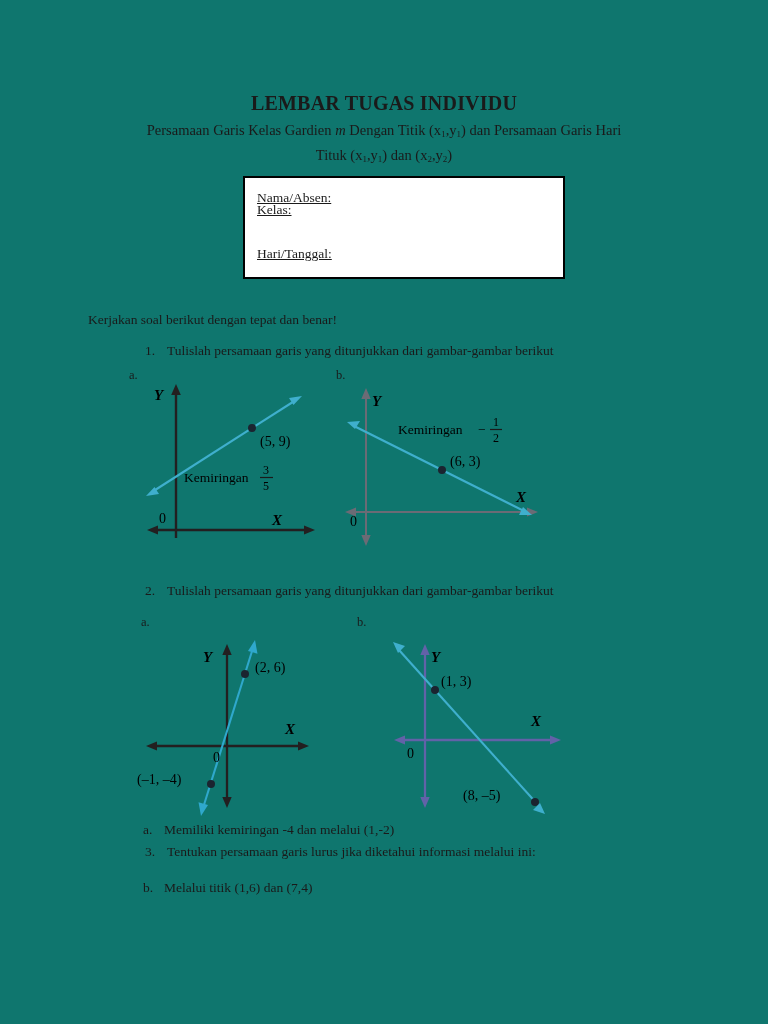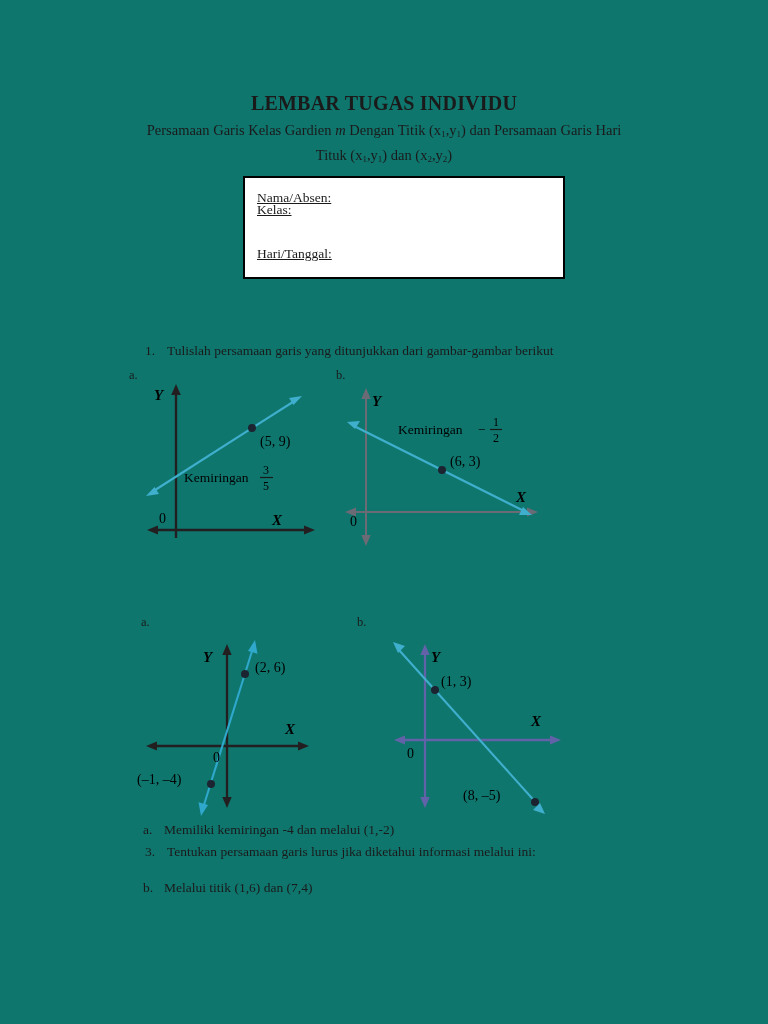--- a/index.html
+++ b/index.html
@@ -126,20 +126,21 @@
     <br>
     <span>Tituk (x</span><sub>1</sub><span>,y</span><sub>1</sub><span>) dan  (x</span><sub>2</sub><span>,y</span><sub>2</sub><span>)</span>
   </div>
 
   <div class="id-box">
     <div class="field f0">Nama/Absen:</div>
     <div class="field f1">Kelas:</div>
     <div class="field f2">Hari/Tanggal:</div>
   </div>
 
+  <div class="instruction">Kerjakan soal berikut dengan tepat dan benar!</div>
 
   <div class="q-num q1">
     <span class="idx">1.</span><span>Tulislah persamaan garis yang ditunjukkan dari gambar-gambar berikut</span>
   </div>
 
   <div class="sublabel" style="left:129px; top:368px;">a.</div>
   <div class="sublabel" style="left:336px; top:368px;">b.</div>
 
   <div class="fig" style="left:140px; top:378px;">
     <svg width="180" height="170" viewBox="0 0 180 170">
@@ -195,20 +196,23 @@
       <text class="gl origin-label" x="8" y="148">0</text>
       <text class="gl pt-label" x="108" y="88">(6, 3)</text>
       <text class="gl slope-label" x="56" y="56">Kemiringan</text>
       <text class="gl slope-label" x="136" y="56">−</text>
       <text class="gl frac-num" x="154" y="48" text-anchor="middle">1</text>
       <line x1="148" y1="51.5" x2="160" y2="51.5" stroke="#1a1a1a" stroke-width="1.2"></line>
       <text class="gl frac-den" x="154" y="64" text-anchor="middle">2</text>
     </svg>
   </div>
 
+  <div class="q-num q2">
+    <span class="idx">2.</span><span>Tulislah persamaan garis yang ditunjukkan dari gambar-gambar berikut</span>
+  </div>
 
   <div class="sublabel" style="left:141px; top:615px;">a.</div>
   <div class="sublabel" style="left:357px; top:615px;">b.</div>
 
   <div class="fig" style="left:135px; top:628px;">
     <svg width="200" height="190" viewBox="0 0 200 190">
       <g>
         <line x1="18" y1="118" x2="166" y2="118" stroke="#231f20" stroke-width="2.3"></line>
         <polygon points="174,118 163,113.6 163,122.4" fill="#231f20"></polygon>
         <polygon points="11,118 22,113.6 22,122.4" fill="#231f20"></polygon>

